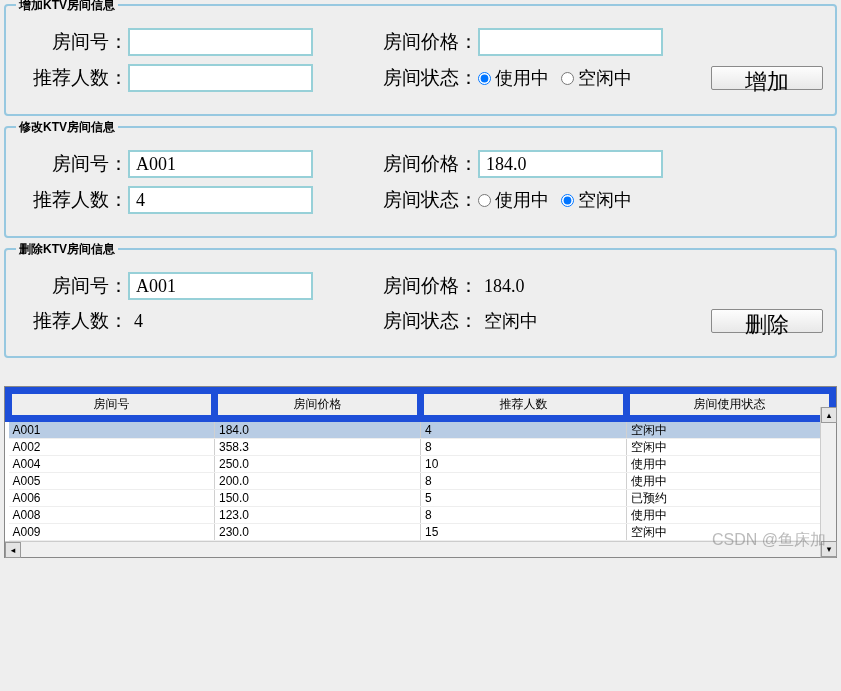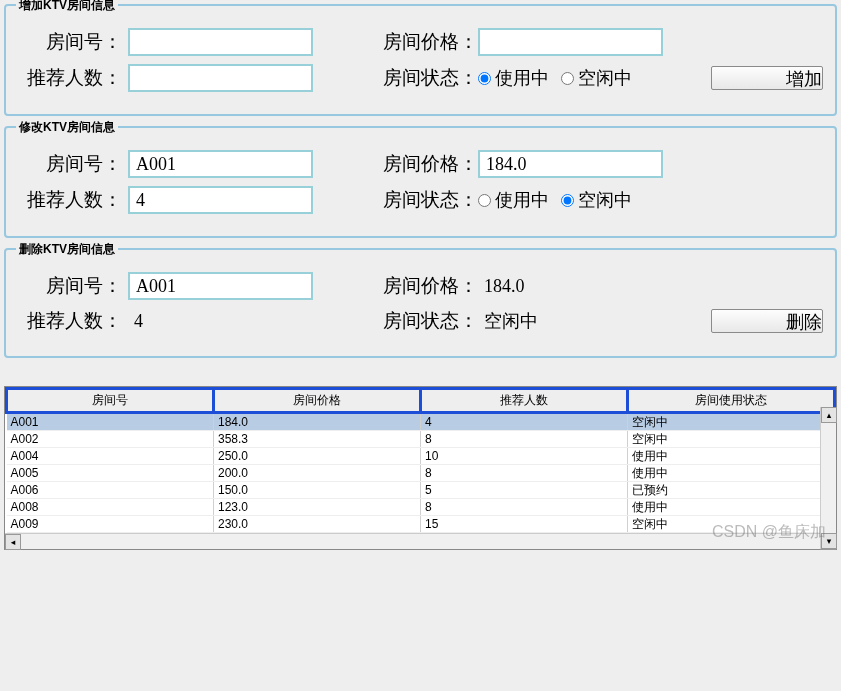--- a/index.html
+++ b/index.html
@@ -1,30 +1,30 @@
 <!DOCTYPE html>
 <html><head>
 <meta charset="utf-8">
 <style>
 * { box-sizing: border-box; margin: 0; padding: 0; }
 body { font-family: "SimSun", "宋体", serif; font-size: 15px; background: #eeeeee; width: 841px; padding: 4px; }
 .panel { border: 2px solid #97c8e0; border-radius: 4px; background: #eeeeee; margin-bottom: 10px; padding: 14px 12px 14px 12px; position: relative; }
 .panel-legend { position: absolute; top: -9px; left: 10px; background: #eeeeee; font-size: 12px; font-weight: bold; padding: 0 3px; font-family: "SimSun", sans-serif; }
 .row { display: flex; align-items: center; margin: 8px 0; }
-.label { width: 110px; text-align: right; font-size: 19px; padding-right: 6px; }
+.label { width: 110px; text-align: right; font-size: 19px; padding-right: 0; }
 .input { width: 185px; height: 28px; border: 2px solid #97d0d8; background: #fff; font-size: 18px; padding: 1px 6px; font-family: "Times New Roman", serif; }
 .spacer { width: 55px; }
 .label2 { width: 110px; text-align: right; font-size: 19px; padding-right: 0; }
 .radio-group { display: flex; gap: 12px; font-size: 18px; align-items: center; width: 195px; }
 .radio-group label { display: flex; align-items: center; gap: 4px; }
 .static-val { width: 185px; font-size: 18px; padding: 1px 6px; font-family: "Times New Roman", serif; }
-.btn { width: 112px; height: 24px; background: linear-gradient(#fdfdfd,#e8e8e8); border: 1px solid #8a8a8a; font-size: 18px; font-family: "SimSun", serif; cursor: pointer; margin-left: auto; border-radius: 2px; text-align: right; }
+.btn { width: 112px; height: 24px; background: linear-gradient(#fdfdfd,#e8e8e8); border: 1px solid #8a8a8a; font-size: 22px; font-family: "SimSun", serif; cursor: pointer; margin-left: auto; border-radius: 2px; }
 .table-wrap { border: 1px solid #888; background: #fff; margin-top: 28px; position: relative; }
 table { width: 100%; border-collapse: collapse; table-layout: fixed; font-family: Arial, sans-serif; font-size: 12px; }
-th { background: #eeeeee; border: 3px solid #1d4ed8; font-weight: normal; padding: 2px 4px; font-size: 12px; }
+th { background: #eeeeee; border: 7px solid #1d4ed8; font-weight: normal; padding: 2px 4px; font-size: 12px; }
 td { border-right: 1px solid #d0d0d0; border-bottom: 1px solid #eee; padding: 0 4px; height: 16px; line-height: 16px; }
 tr.sel td { background: #b8cce4; }
 .scrollbar { position: absolute; right: 0; top: 20px; bottom: 0; width: 16px; background: #f0f0f0; border-left: 1px solid #ccc; }
 .scroll-up, .scroll-down { width: 16px; height: 16px; background: #e4e4e4; border: 1px solid #999; text-align: center; font-size: 9px; line-height: 14px; cursor: pointer; }
 .hscroll { display: flex; border-top: 1px solid #ccc; height: 16px; background: #f0f0f0; }
 .hs-btn { width: 16px; height: 16px; background: #e4e4e4; border: 1px solid #999; font-size: 9px; text-align: center; line-height: 14px; cursor: pointer; }
 .hs-track { flex: 1; background: #f0f0f0; }
 .watermark { position: absolute; right: 10px; bottom: 6px; color: rgba(120,120,120,0.5); font-size: 16px; font-family: sans-serif; }
 </style>
 </head>

